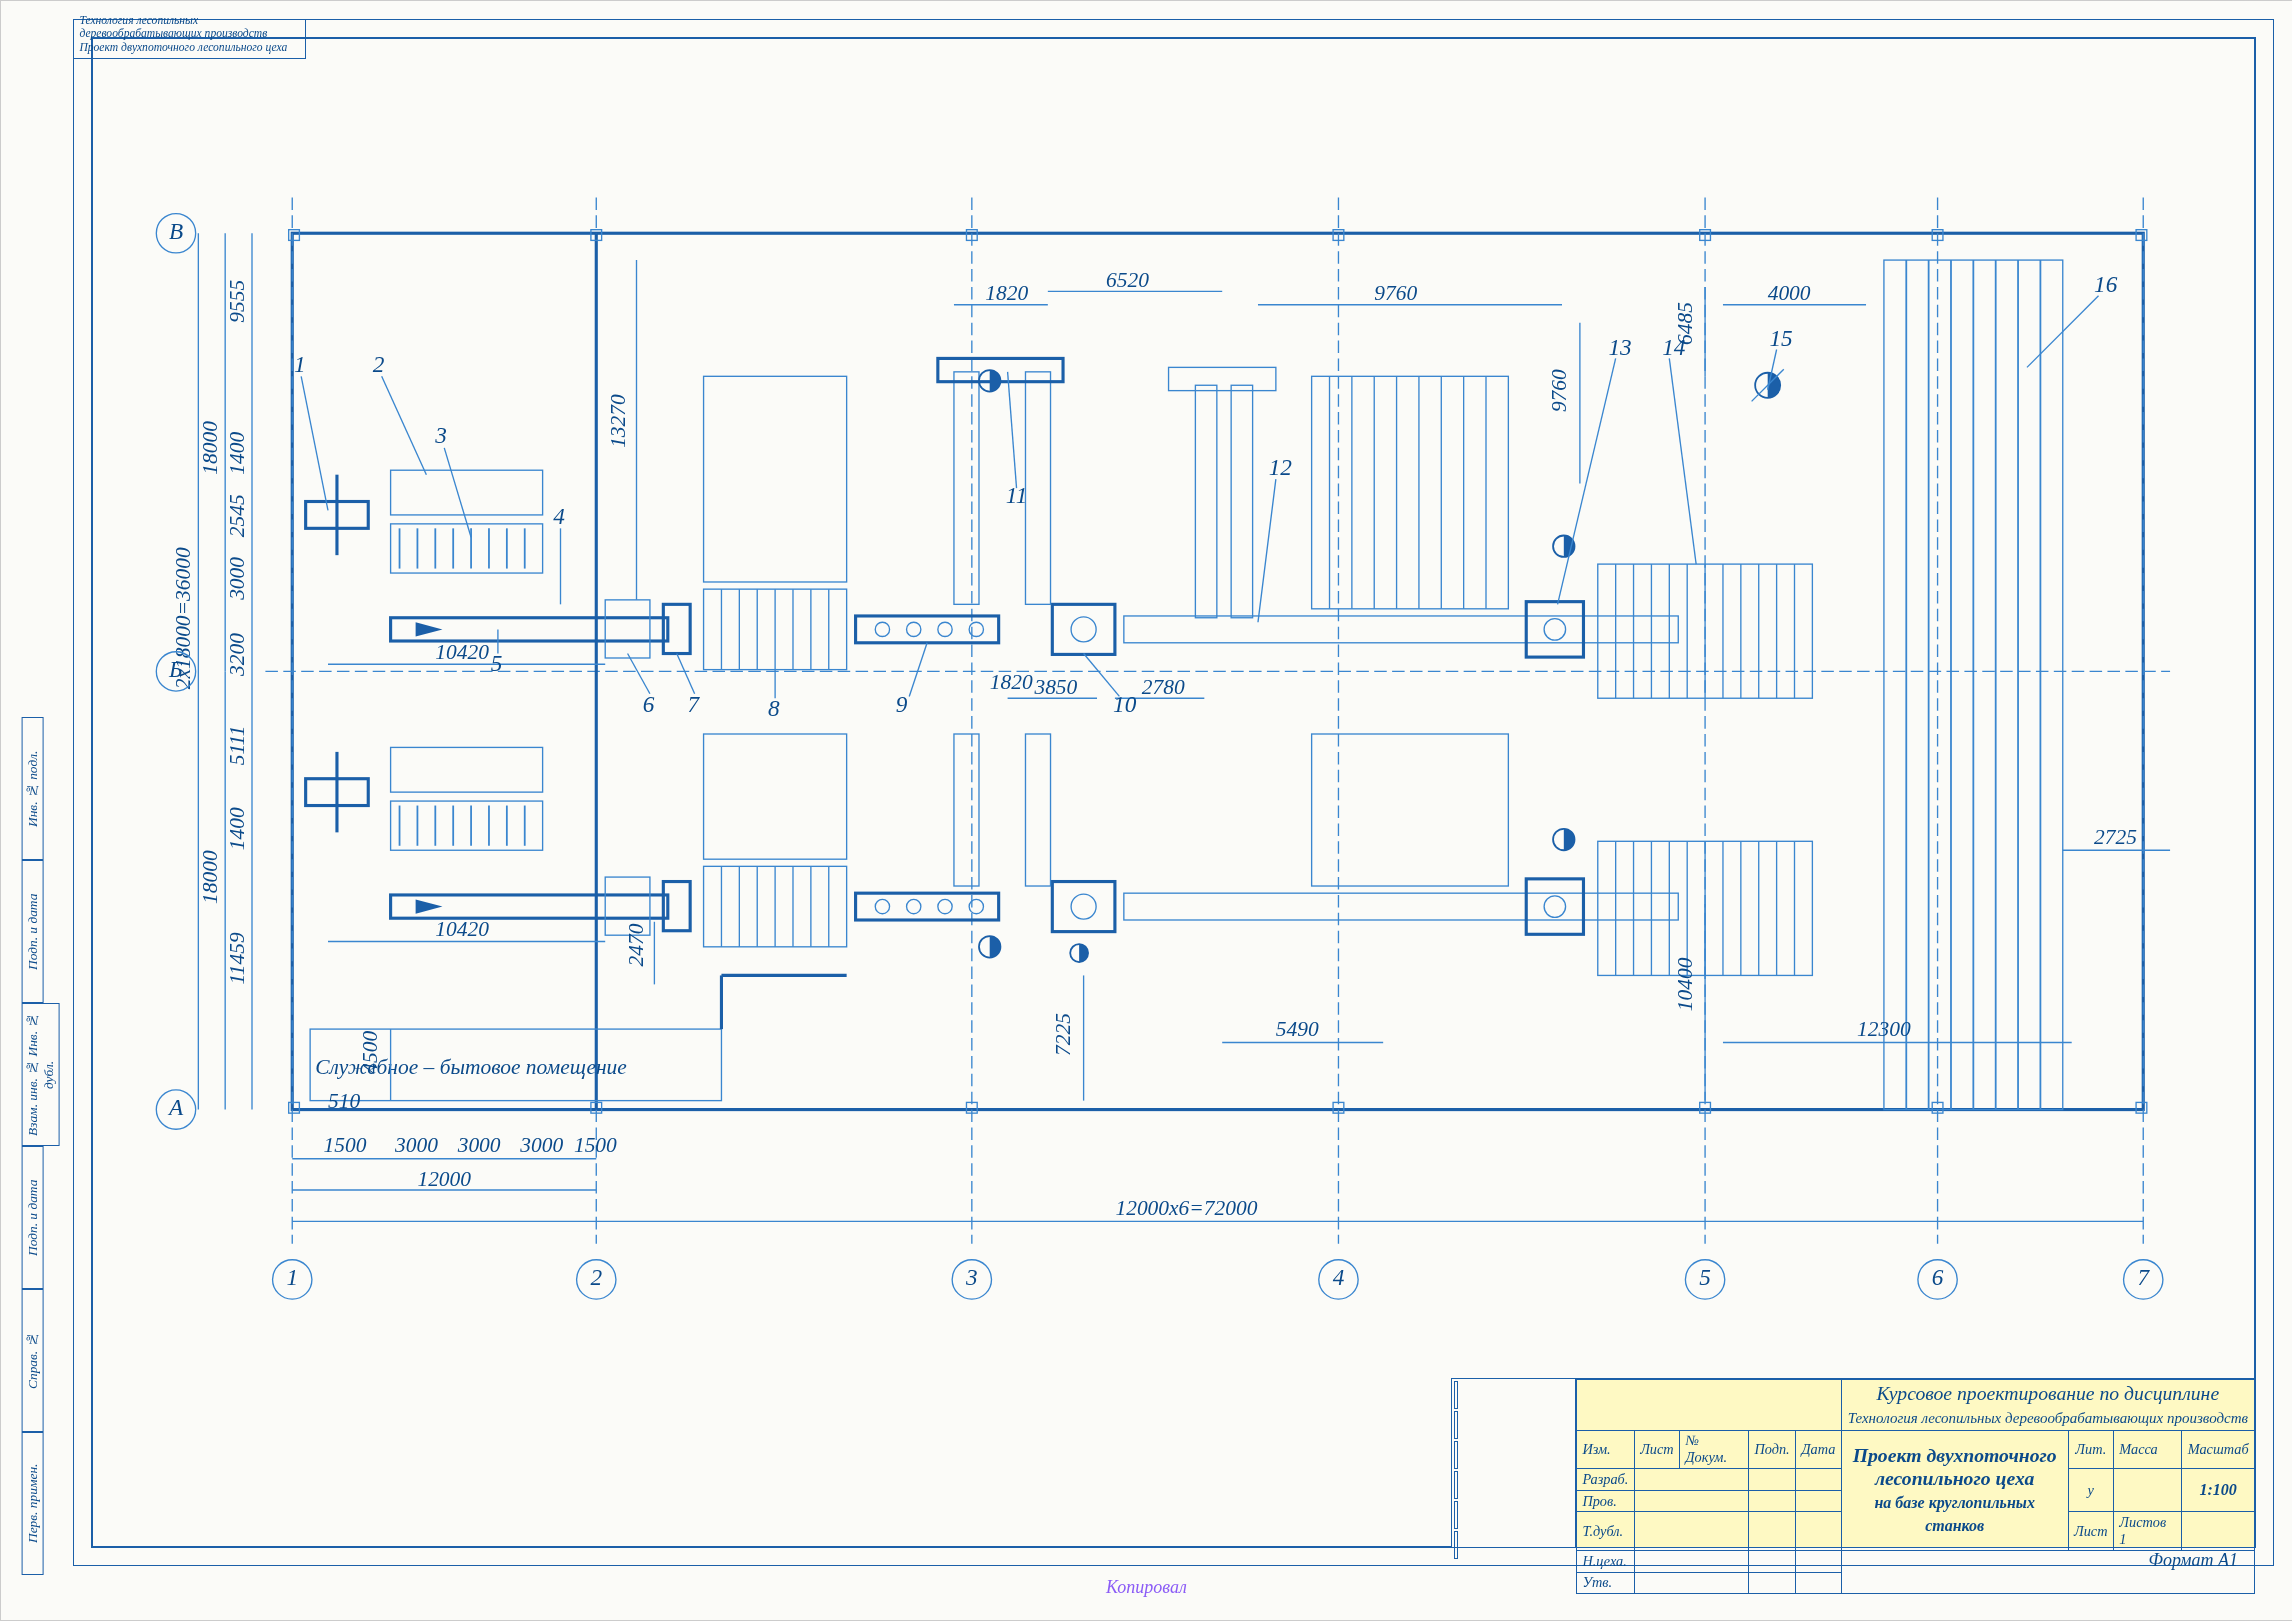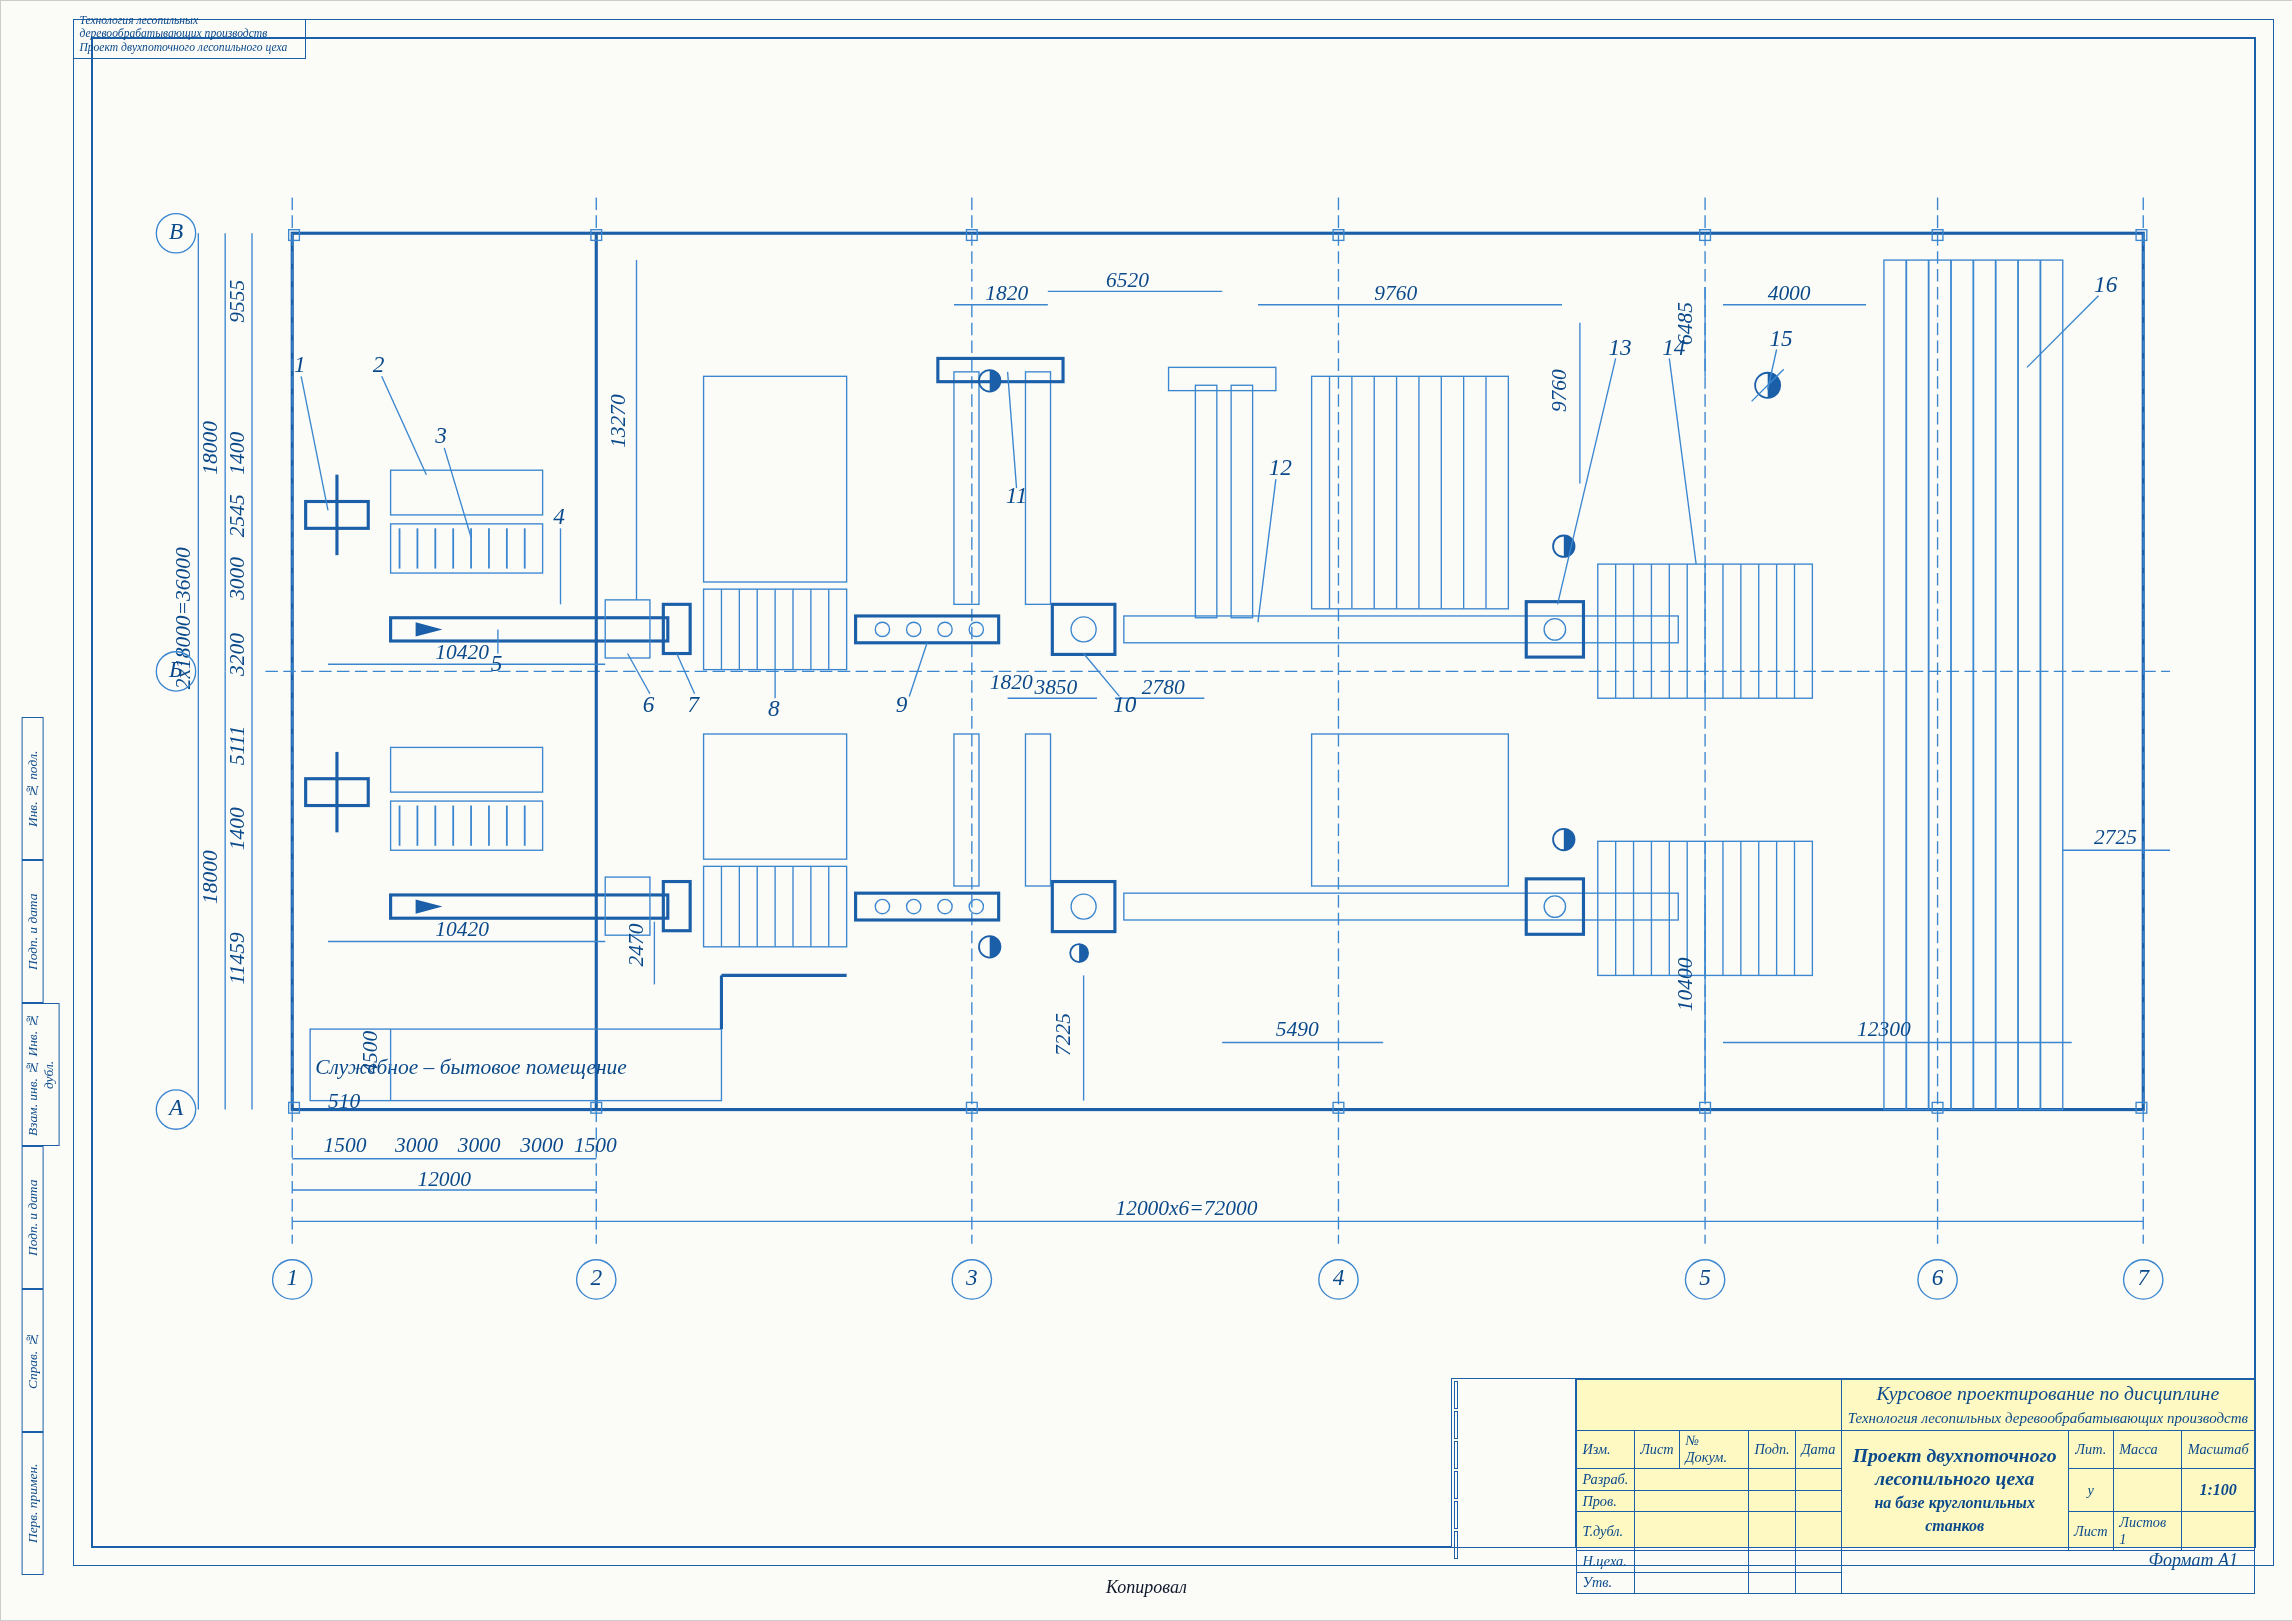--- a/index.html
+++ b/index.html
@@ -97,21 +97,21 @@
     left:20.6px; top:716px; bottom:72px;
   }
   .sidecol div {
     border:0.9px solid #1b5fa8; border-left:1.8px solid #1b5fa8;
     writing-mode:vertical-rl; transform:rotate(180deg);
     font-size:13.4px; text-align:center; padding:7.2px 1.8px;
     font-style:italic; height:143px;
   }
   .footer {
     position:absolute; left:0; right:0; bottom:22.4px; text-align:center;
-    font-size:18px; font-style:italic; color:#0f172a;
+    font-size:18px; font-style:italic; color:#8b5cf6;
   }
   .fmt-label {
     position:absolute; right:54px; bottom:49px;
     font-size:18px; font-style:italic;
   }
   .half-moon  { stroke:#1b5fa8; stroke-width:2; }
   .half-moon-f{ fill:#1b5fa8; }
 </style>
 </head>
 <body>

